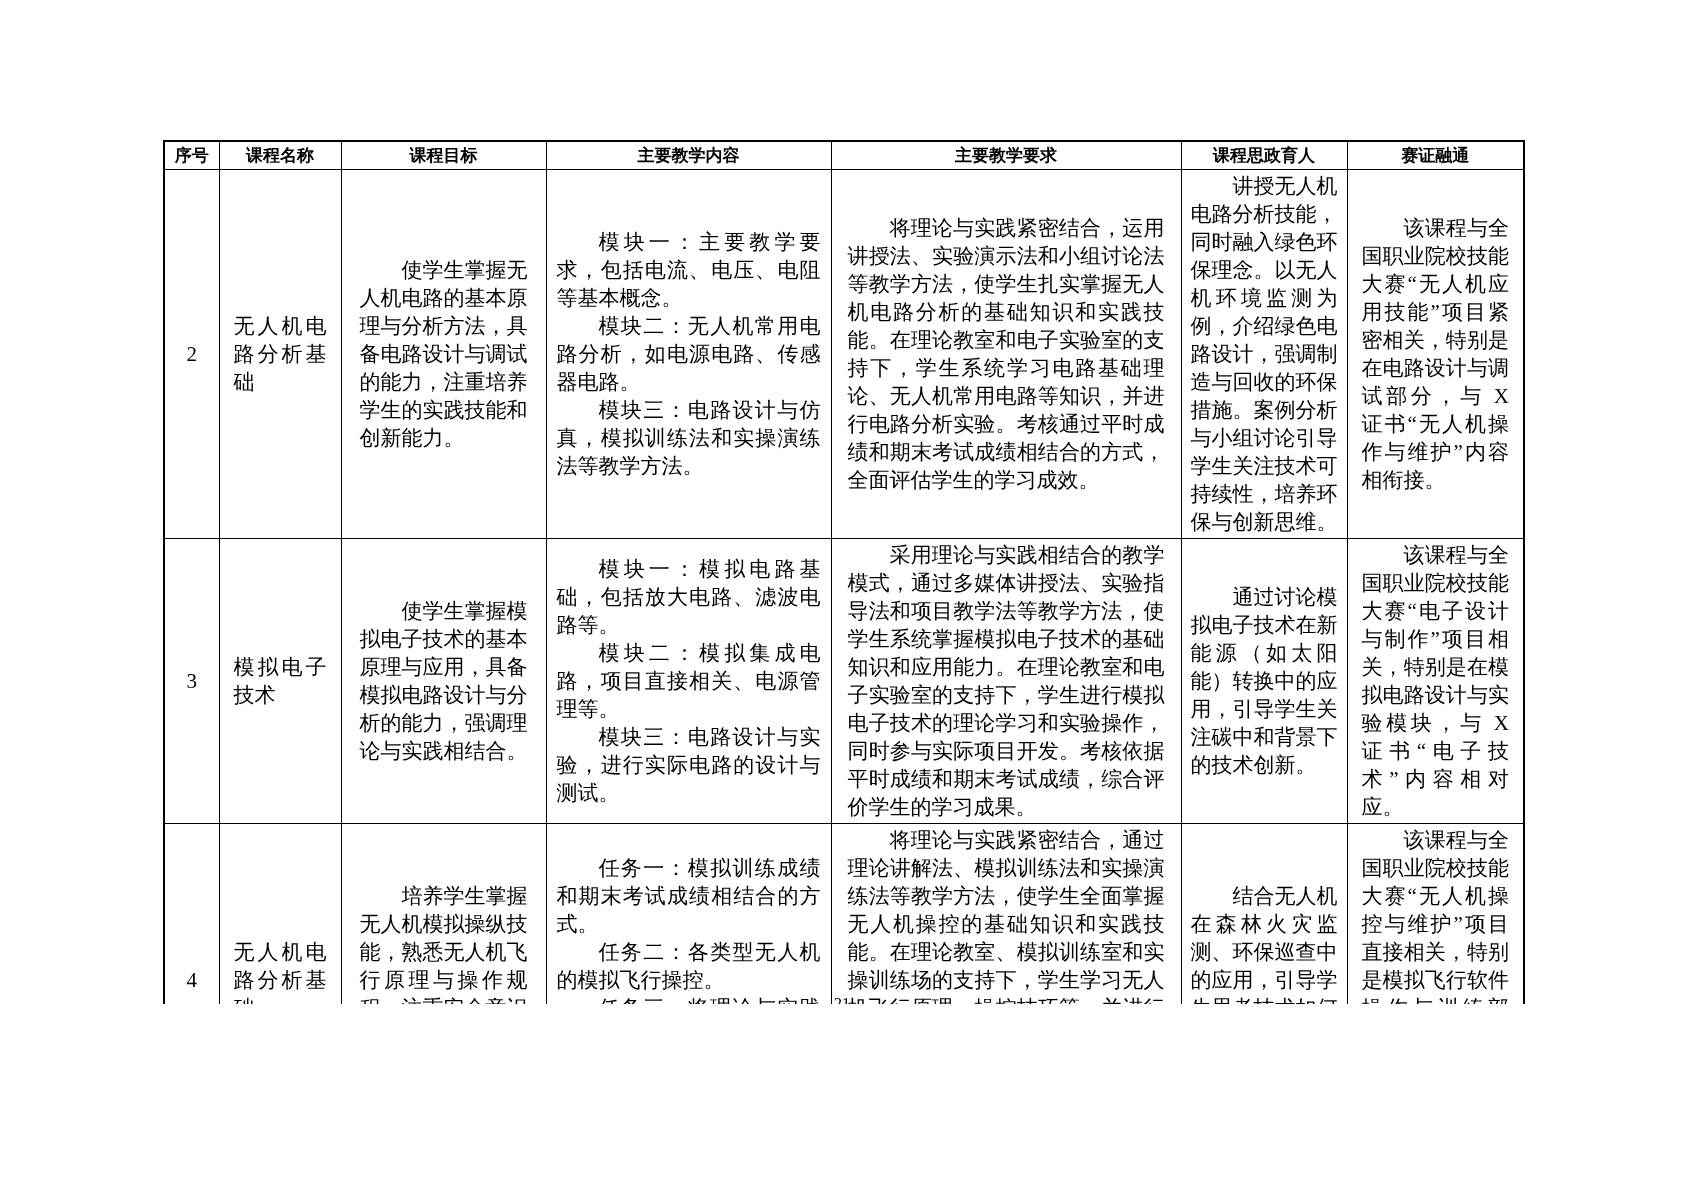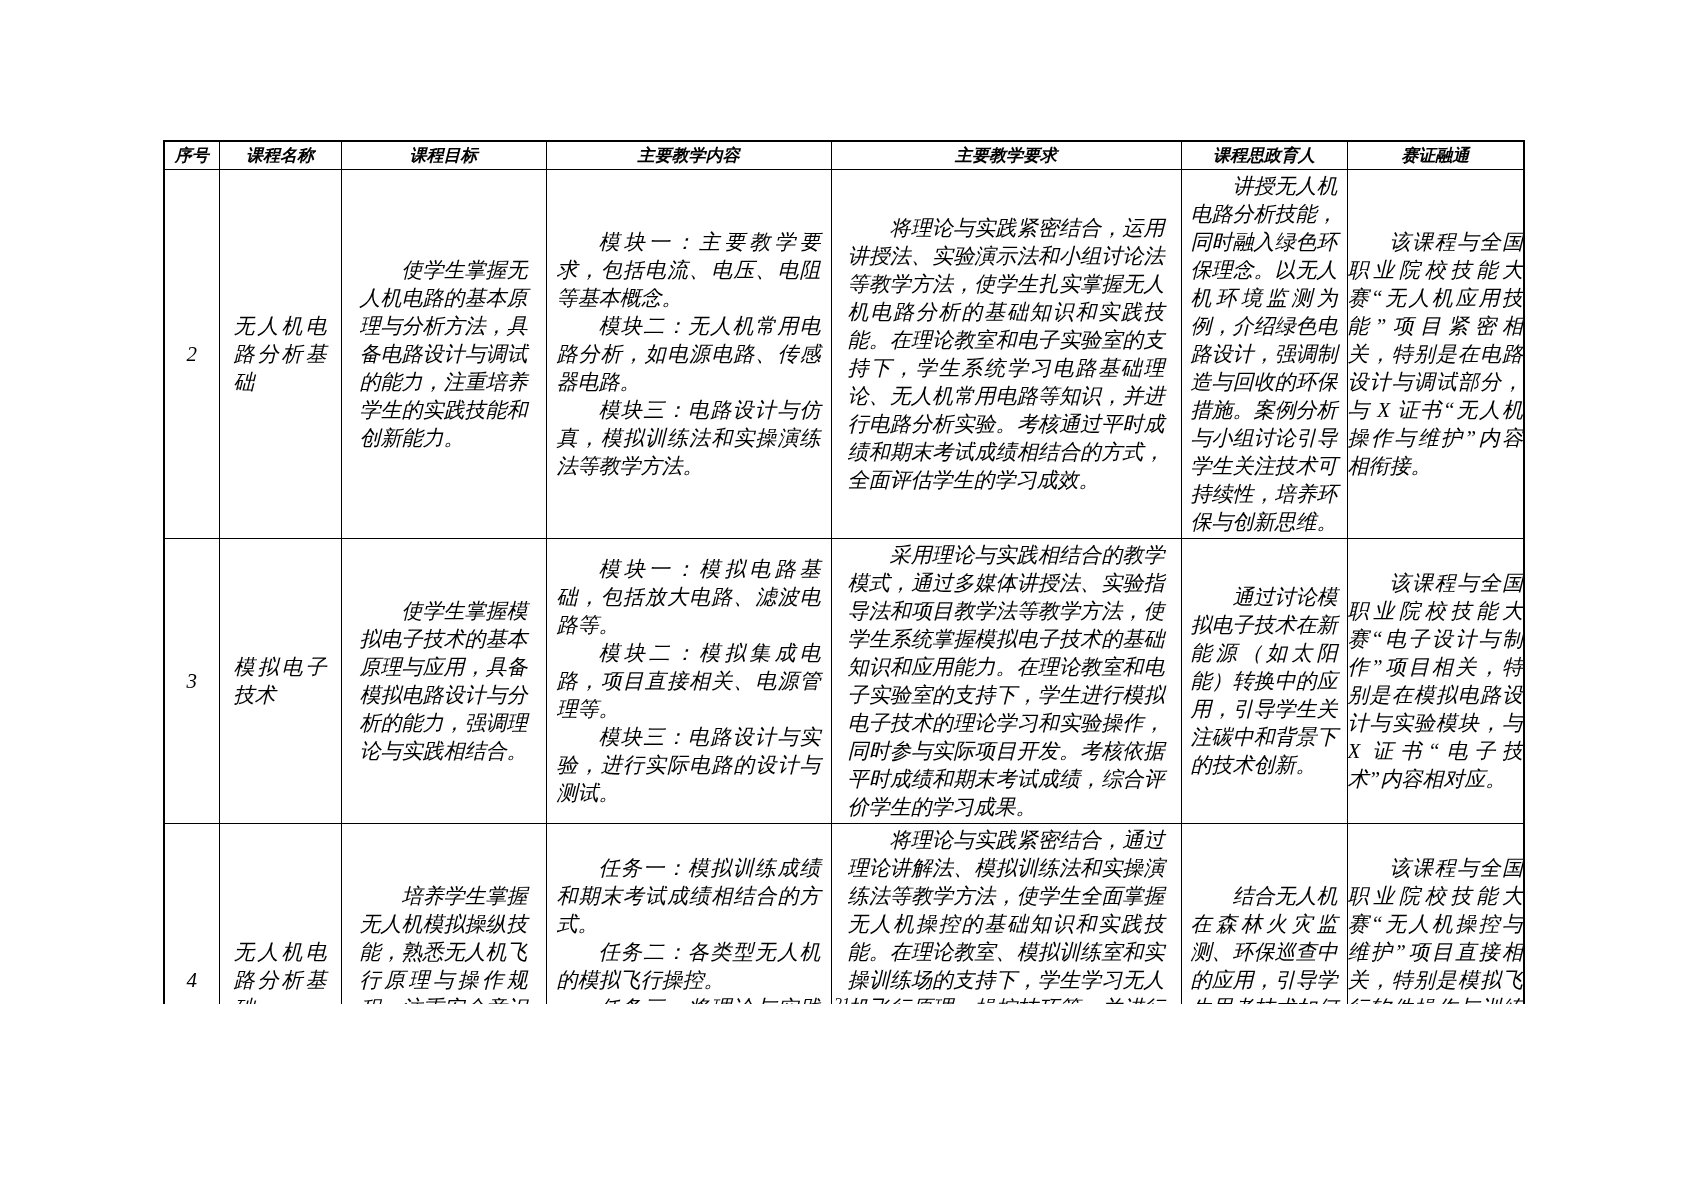--- a/index.html
+++ b/index.html
@@ -1,20 +1,20 @@
 <!DOCTYPE html>
 <html><head>
 <meta charset="utf-8">
 <style>
   html,body{margin:0;padding:0;}
   body{
     width:1684px;height:1191px;background:#ffffff;color:#000;
     font-family:"Liberation Serif","DejaVu Serif",serif;
   }
-  .page{position:relative;width:1684px;height:1004px;background:#fff;overflow:hidden;font-style:italic;}
+  .page{position:relative;width:1684px;height:1004px;background:#fff;overflow:hidden;}
   table.course-table{
     position:absolute;left:163px;top:140px;width:1360px;
     border-collapse:collapse;table-layout:fixed;
     border:2px solid #000;
   }
   col.c1{width:55px}col.c2{width:122px}col.c3{width:205px}
   col.c4{width:285px}col.c5{width:350px}col.c6{width:166px}col.c7{width:177px}
   th,td{border:1px solid #000;vertical-align:middle;font-size:21px;color:#000;}
   th{
     font-weight:bold;text-align:center;height:27px;line-height:27px;
@@ -24,21 +24,21 @@
   tr.r3{height:223px}
   tr.r4{height:255px}
   td{line-height:28px;overflow:hidden;}
   td p{margin:0;text-indent:2em;text-align:justify;word-break:break-all;}
   td.c-index{text-align:center;padding:0 2px;}
   td.c-name{padding:0 14px;text-align:justify;word-break:break-all;}
   td.c-objective{padding:2px 18px;}
   td.c-content{padding:2px 10px;}
   td.c-req{padding:2px 16px;}
   td.c-ideology{padding:2px 9px;}
-  td.c-cert{padding:2px 0;}
+  td.c-cert{padding:2px 14px;}
   .page-number{
     position:absolute;left:0;top:995px;width:1684px;text-align:center;
     font-size:16px;color:#000;
   }
 </style>
 </head>
 <body>
 
 <div class="page">
 

